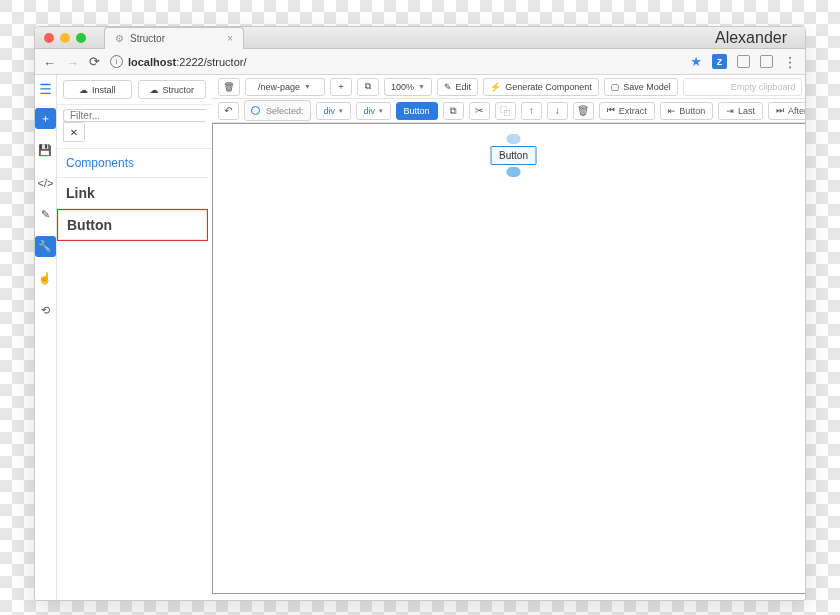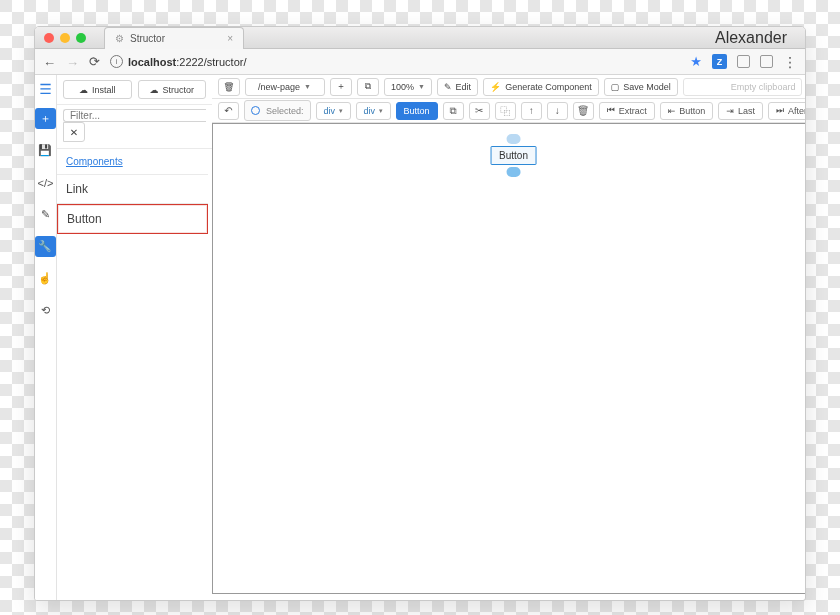--- a/index.html
+++ b/index.html
@@ -29,22 +29,22 @@
 .hamb { color:#2d7de0; font-size:14px; }
 .rail-btn { width:21px; height:21px; display:flex; align-items:center; justify-content:center; border-radius:3px; font-size:11px; color:#555; }
 .rail-btn.active { background:#2d7de0; color:#fff; }
 .sidebar { width:155px; display:flex; flex-direction:column; background:#fff; }
 .side-top { display:flex; gap:6px; padding:5px 6px; border-bottom:1px solid #eaeaea; }
 .s-btn { flex:1; height:19px; border:1px solid #d4d4d4; border-radius:3px; background:#fff; display:flex; align-items:center; justify-content:center; font-size:9px; color:#444; gap:4px; }
 .filter-row { display:flex; padding:4px 6px 6px; gap:0; border-bottom:1px solid #eaeaea;flex-direction:column; }
 .filter-row input { flex:1; height:20px; border:1px solid #d4d4d4; border-right:none; border-radius:3px 0 0 3px; padding:0 6px; font-size:10px; color:#666; outline:none; }
 .filter-row .xbtn { width:22px; height:20px; border:1px solid #d4d4d4; border-radius:0 3px 3px 0; display:flex; align-items:center; justify-content:center; font-size:10px; color:#444; }
 .comp-list { padding:0 4px 0 0; }
-.group-head { padding:7px 9px; font-size:10px; color:#2d7de0; border-bottom:1px solid #eaeaea;text-decoration:underline; }
-.comp-item { padding:7px 9px; font-size:12px; color:#444; border-bottom:1px solid #eaeaea; }
+.group-head { padding:7px 9px; font-size:12px; color:#2d7de0; border-bottom:1px solid #eaeaea; }
+.comp-item { padding:7px 9px; font-size:14px; color:#444; border-bottom:1px solid #eaeaea;font-weight:bold; }
 .comp-item.selected { border:1px solid #d33a2f; box-shadow: inset 0 0 0 1px rgba(211,58,47,.15); }
 .maincol { flex:1; display:flex; flex-direction:column; }
 .toolbar { height:24px; border-bottom:1px solid #e3e3e3; display:flex; align-items:center; padding:0 6px; gap:5px; }
 .tbtn { height:18px; padding:0 6px; border:1px solid #d4d4d4; background:#fff; border-radius:3px; display:flex; align-items:center; gap:4px; font-size:9px; color:#444; white-space:nowrap; }
 .tbtn.ic { width:22px; padding:0; justify-content:center; }
 .tbtn.wide { min-width:80px; justify-content:flex-start; padding-left:12px; }
 .tbtn.disabled { color:#bdbdbd; border-color:#e3e3e3;padding-left:47px; }
 .caret { font-size:7px; color:#777; }
 .toolbar2 { height:24px; border-bottom:1px solid #e3e3e3; display:flex; align-items:center; padding:0 6px; gap:5px; }
 .sel-box { display:flex; align-items:center; gap:6px; height:21px; border:1px solid #d4d4d4; border-radius:3px; padding:0 6px; background:#fafafa; }

